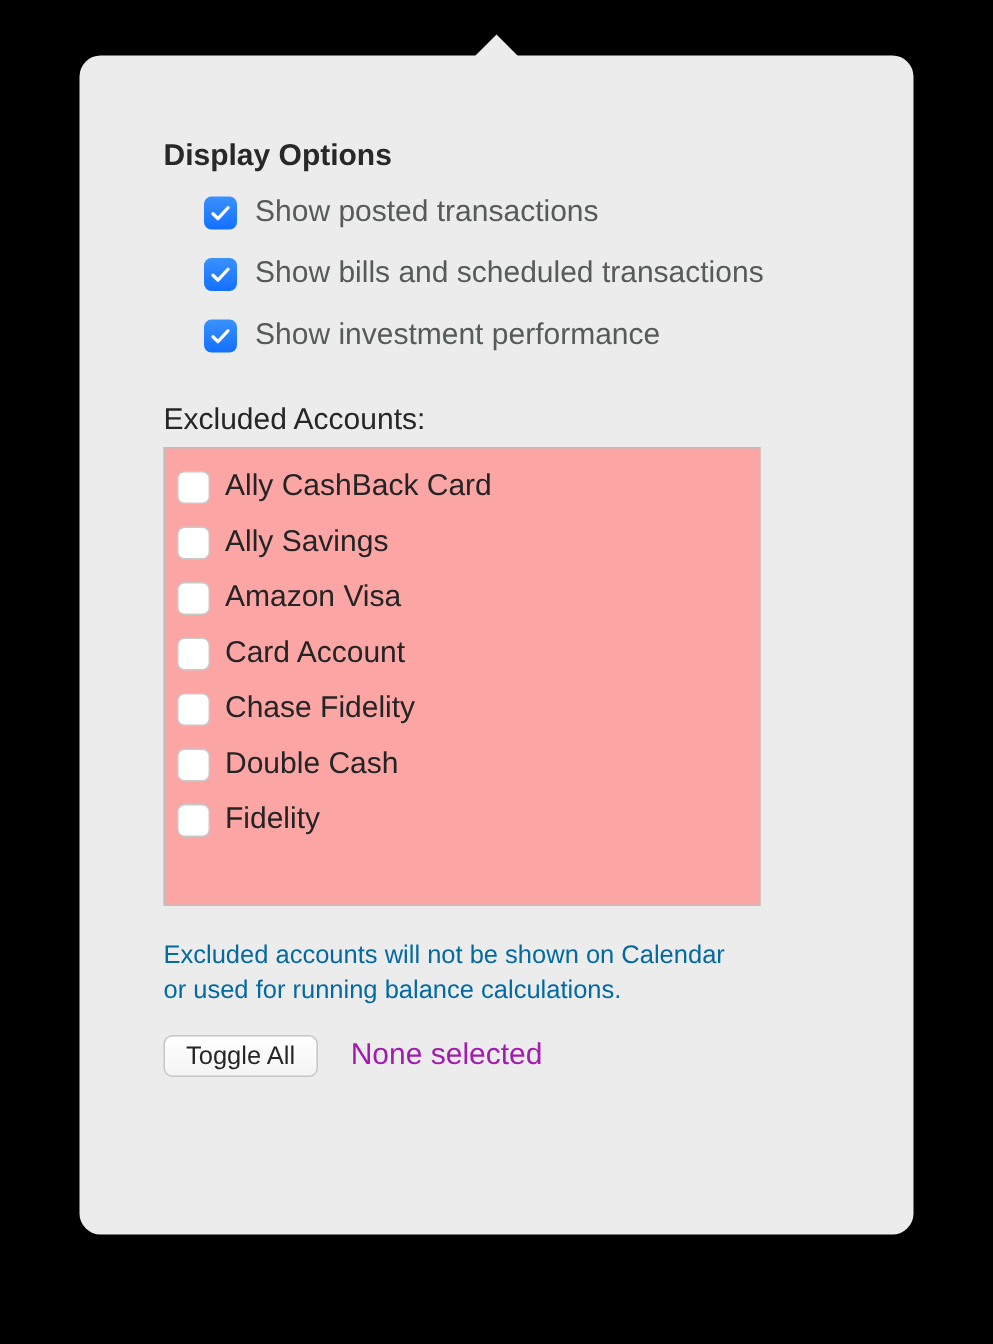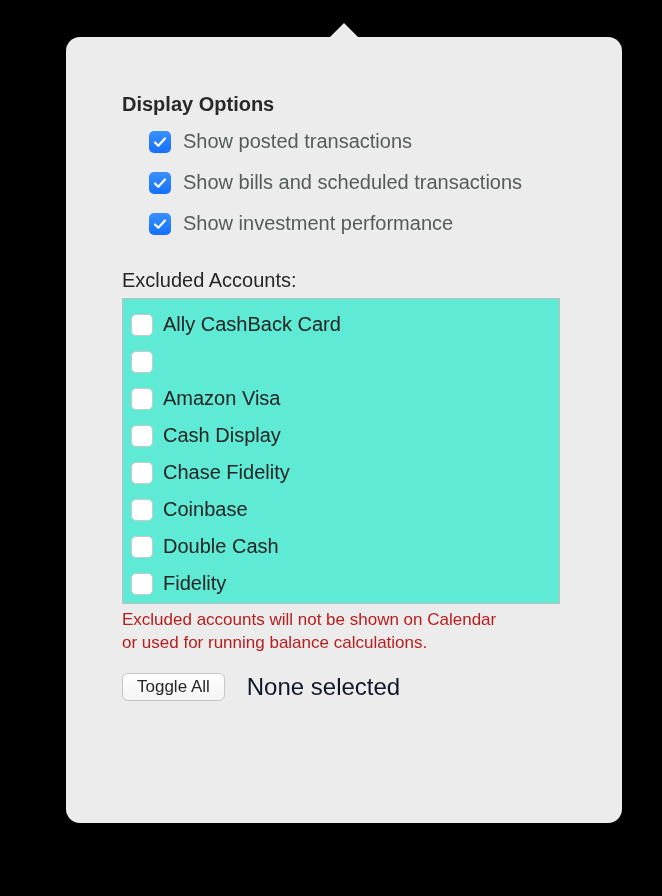--- a/index.html
+++ b/index.html
@@ -5,21 +5,21 @@
   * { box-sizing: border-box; margin: 0; padding: 0; }
   html, body {
     width: 662px;
     height: 896px;
     background: #000;
     font-family: -apple-system, "Helvetica Neue", Helvetica, Arial, sans-serif;
     -webkit-font-smoothing: antialiased;
   }
   .popover-wrap {
     position: absolute;
-    left: 66px;
+    left: 53px;
     top: 37px;
     width: 556px;
   }
   .arrow {
     position: absolute;
     left: 50%;
     top: -14px;
     transform: translateX(-50%);
     width: 0; height: 0;
     border-left: 17px solid transparent;
@@ -72,64 +72,64 @@
   }
   .cb svg { width: 14px; height: 14px; }
   .excluded-title {
     font-size: 20px;
     font-weight: 400;
     color: #262626;
     margin-top: 34px;
     margin-bottom: 6px;
   }
   .listbox {
-    background: #5eead4;
+    background: #fca5a5;
     border: 1px solid #bfbfbf;
-    width: 438px;
+    width: 398px;
     height: 306px;
     overflow: hidden;
     padding: 7px 8px;
   }
   .list-item {
     display: flex;
     align-items: center;
     gap: 10px;
     height: 37px;
     cursor: default;
   }
   .list-label {
     font-size: 20px;
     color: #242424;
   }
   .note {
     font-size: 17px;
-    color: #b91c1c;
+    color: #0369a1;
     width: 390px;
     line-height: 1.35;
-    margin-top: 5px;
+    margin-top: 22px;
   }
   .footer-row {
     display: flex;
     align-items: center;
     gap: 22px;
     margin-top: 18px;
   }
   .toggle-btn {
     background: linear-gradient(#ffffff, #f4f4f4);
     border: 1px solid #c6c6c6;
     border-radius: 6px;
     font-size: 17px;
     color: #262626;
     padding: 3px 14px;
     cursor: pointer;
     font-family: inherit;
   }
   .status-text {
-    font-size: 24px;
-    color: #0f172a;
+    font-size: 20px;
+    color: #a21caf;
   }
 </style>
 </head>
 <body>
 
 <div class="popover-wrap">
   <div class="arrow"></div>
   <div class="popover">
 
     <div class="section-title">Display Options</div>
@@ -163,36 +163,33 @@
 
     <div class="excluded-title">Excluded Accounts:</div>
 
     <div class="listbox">
       <div class="list-item">
         <span class="cb cb-unchecked"></span>
         <span class="list-label">Ally CashBack Card</span>
       </div>
       <div class="list-item">
         <span class="cb cb-unchecked"></span>
+        <span class="list-label">Ally Savings</span>
       </div>
       <div class="list-item">
         <span class="cb cb-unchecked"></span>
         <span class="list-label">Amazon Visa</span>
       </div>
       <div class="list-item">
         <span class="cb cb-unchecked"></span>
-        <span class="list-label">Cash Display</span>
+        <span class="list-label">Card Account</span>
       </div>
       <div class="list-item">
         <span class="cb cb-unchecked"></span>
         <span class="list-label">Chase Fidelity</span>
-      </div>
-      <div class="list-item">
-        <span class="cb cb-unchecked"></span>
-        <span class="list-label">Coinbase</span>
       </div>
       <div class="list-item">
         <span class="cb cb-unchecked"></span>
         <span class="list-label">Double Cash</span>
       </div>
       <div class="list-item">
         <span class="cb cb-unchecked"></span>
         <span class="list-label">Fidelity</span>
       </div>
     </div>

